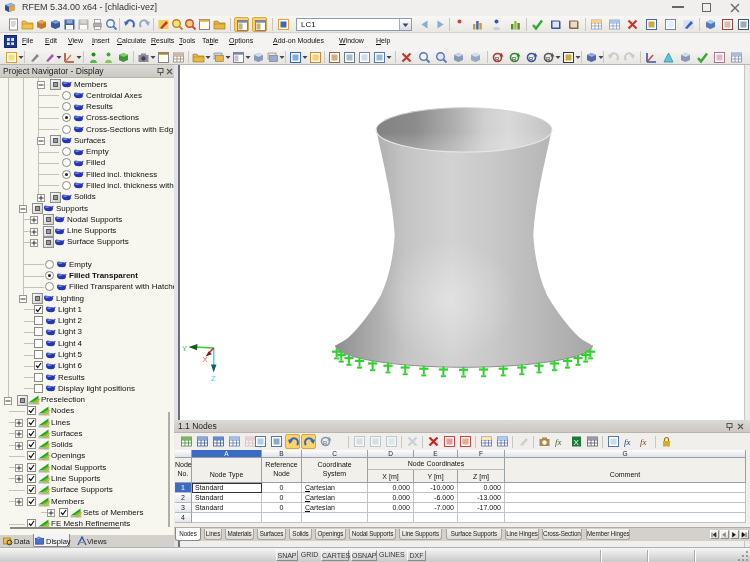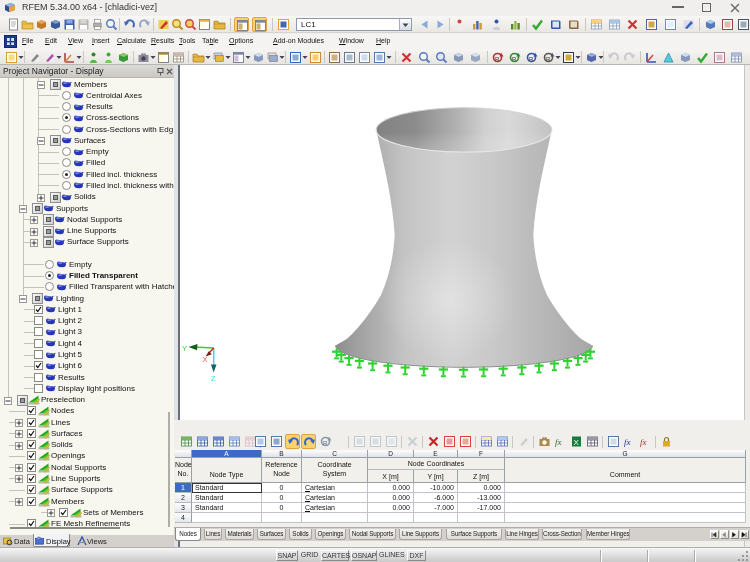--- a/index.html
+++ b/index.html
@@ -1372,20 +1372,30 @@
  <polygon points="33.7,307.5 30.9,299.5 36.5,299.5" fill="#176262"></polygon>
  <text x="31" y="316" font-size="7.5" fill="#3adbdb" font-family="Liberation Sans">Z</text>
  <line x1="33.7" y1="283" x2="28.5" y2="288.5" stroke="#cc2222" stroke-width="1.5"></line>
  <polygon points="25.5,291.5 31.8,289.3 28.8,286.2" fill="#7b1a1a"></polygon>
  <text x="22.5" y="297" font-size="7.5" fill="#e85555" font-family="Liberation Sans">X</text>
 </g>
 
 </svg>
   </div>
 <div class="abs" style="left:174px;top:420px;width:576px;height:121px;background:#f0efec;overflow:hidden;">
+<div class="abs" style="left:0;top:0;width:576px;height:13px;background:linear-gradient(#dbd9d5,#ccc9c4);border-bottom:1px solid #b8b5b0;">
+      <span class="abs" style="left:4px;top:1px;font-size:8.5px;color:#222;">1.1 Nodes</span>
+      <svg class="abs" style="left:552px;top:3px" width="7" height="8" viewBox="0 0 7 8">
+        <rect x="1" y="0.5" width="5" height="4" fill="none" stroke="#555" stroke-width="1"></rect>
+        <path d="M3.5,4.5 V7.5" stroke="#555" stroke-width="1"></path>
+      </svg>
+      <svg class="abs" style="left:563px;top:3px" width="7" height="7" viewBox="0 0 7 7">
+        <path d="M1,1 L6,6 M6,1 L1,6" stroke="#555" stroke-width="1.1"></path>
+      </svg>
+    </div>
 <span class="abs" style="left:5px;top:14px;width:15px;height:15px;padding:1px 0 0 1px;">
       <svg width="13" height="13" viewBox="0 0 13 13">
         <rect x="1.5" y="2" width="10" height="9" fill="#fff" stroke="#44883f" stroke-width="0.8"></rect>
         <path d="M1.5,5 h10 M1.5,8 h10 M5,2 v9 M8.5,2 v9" stroke="#44883f" stroke-width="0.8"></path>
         <rect x="1.5" y="2" width="10" height="3" fill="#7ab55f"></rect>
       </svg>
     </span>
     <span class="abs" style="left:21px;top:14px;width:15px;height:15px;padding:1px 0 0 1px;">
       <svg width="13" height="13" viewBox="0 0 13 13">
         <rect x="1.5" y="2" width="10" height="9" fill="#fff" stroke="#3355aa" stroke-width="0.8"></rect>

